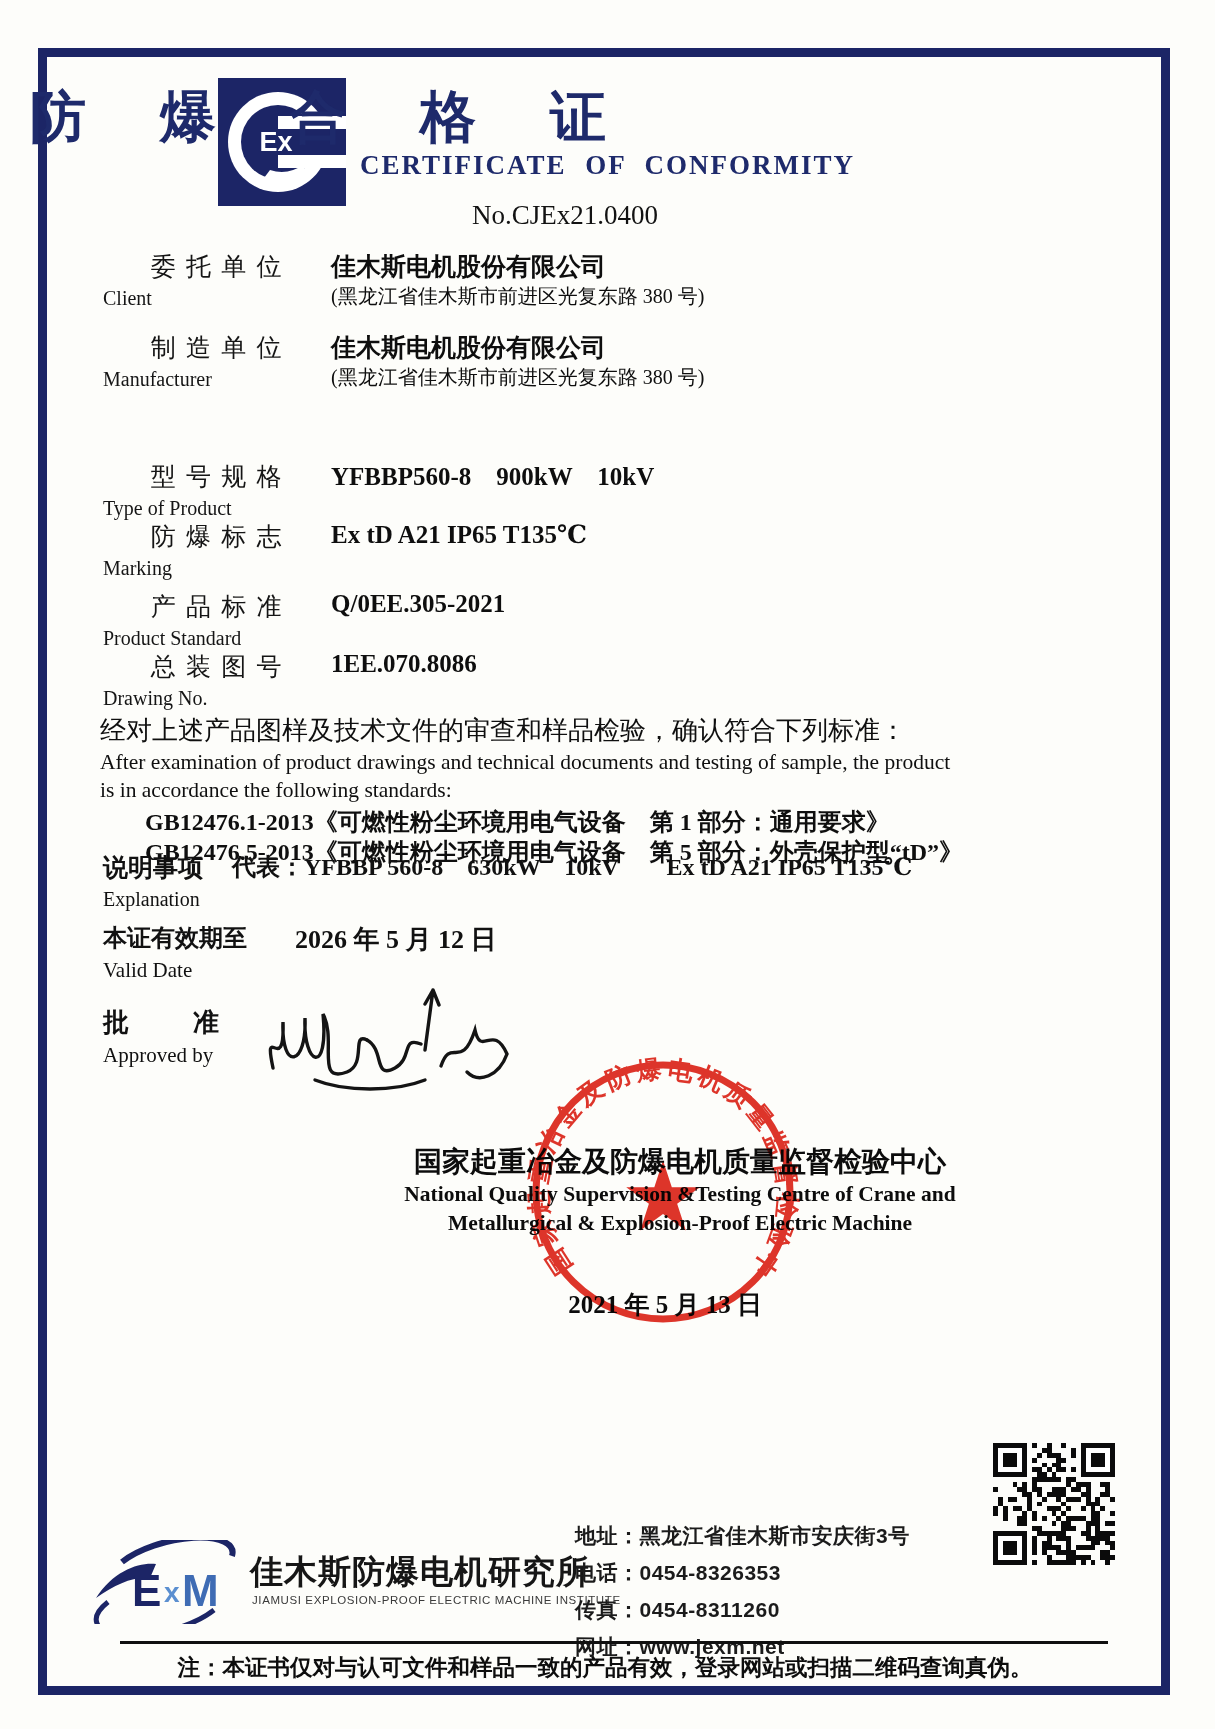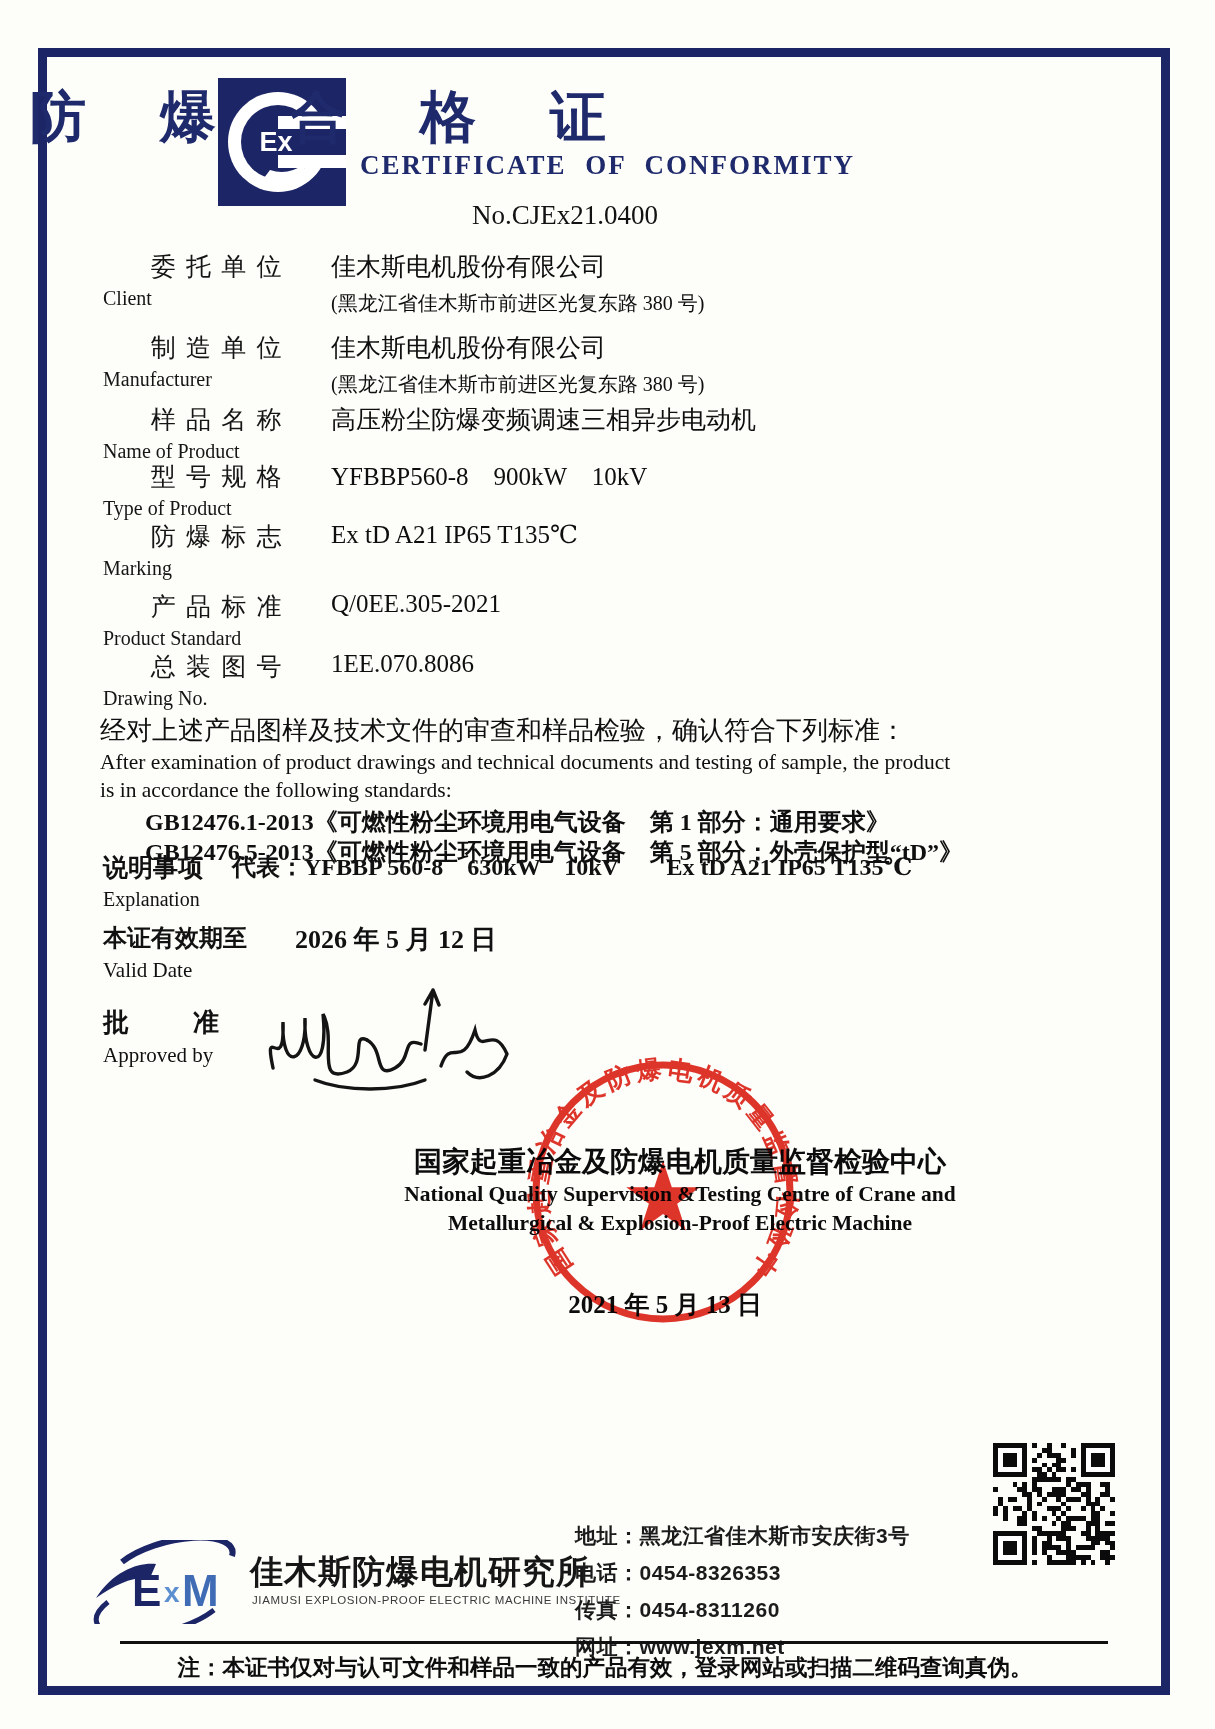--- a/index.html
+++ b/index.html
@@ -25,22 +25,22 @@
   }
   .cert-no{
     left:0;width:1130px;top:200px;text-align:center;font-size:27px;color:#121212;
   }
   .cert-no .num{margin-left:0;}
   
   .row{position:absolute;left:103px;display:flex;align-items:flex-start;}
   .flabel{width:228px;flex:none;}
   .flabel .cn{font-size:25px;color:#151515;letter-spacing:2px;text-align:center;}
   .flabel .en{font-size:20px;color:#151515;margin-top:4px;}
-  .fvalue .v1{font-size:25px;font-weight:400;color:#0e0e0e;}
-  .fvalue .v2{font-size:20px;color:#0e0e0e;margin-top:7px;}
+  .fvalue .v1{font-size:25px;font-weight:700;color:#0e0e0e;}
+  .fvalue .v2{font-size:20px;color:#0e0e0e;margin-top:0;}
   
   .stmt-cn{left:100px;top:713px;width:1010px;font-size:26px;color:#0f0f0f;}
   .stmt-en{left:100px;width:1010px;font-size:21.5px;color:#0f0f0f;}
   .std-line{left:145px;width:980px;font-size:24px;font-weight:600;color:#0f0f0f;}
   .expl-label-cn{left:103px;top:851px;font-size:25px;font-weight:600;}
   .expl-label-en{left:103px;top:888px;font-size:20px;}
   .expl-value{left:232px;top:851px;font-size:24px;font-weight:600;}
   .valid-label-cn{left:103px;top:922px;font-size:24px;font-weight:600;text-align:center;}
   .valid-label-en{left:103px;top:958px;font-size:21px;}
   .valid-value{left:295px;top:922px;font-size:26px;font-weight:600;}
@@ -101,29 +101,20 @@
     <div class="flabel">
       <div class="cn">制 造 单 位</div>
       <div class="en">Manufacturer</div>
     </div>
     <div class="fvalue">
       <div class="v1">佳木斯电机股份有限公司</div>
       <div class="v2">(黑龙江省佳木斯市前进区光复东路 380 号)</div>
     </div>
   </div>
 
-  <div class="row" style="top:403px">
-    <div class="flabel">
-      <div class="cn">样 品 名 称</div>
-      <div class="en">Name of Product</div>
-    </div>
-    <div class="fvalue">
-      <div class="v1">高压粉尘防爆变频调速三相异步电动机</div>
-    </div>
-  </div>
 
   <div class="row" style="top:460px">
     <div class="flabel">
       <div class="cn">型 号 规 格</div>
       <div class="en">Type of Product</div>
     </div>
     <div class="fvalue">
       <div class="v1">YFBBP560-8　900kW　10kV</div>
     </div>
   </div>

